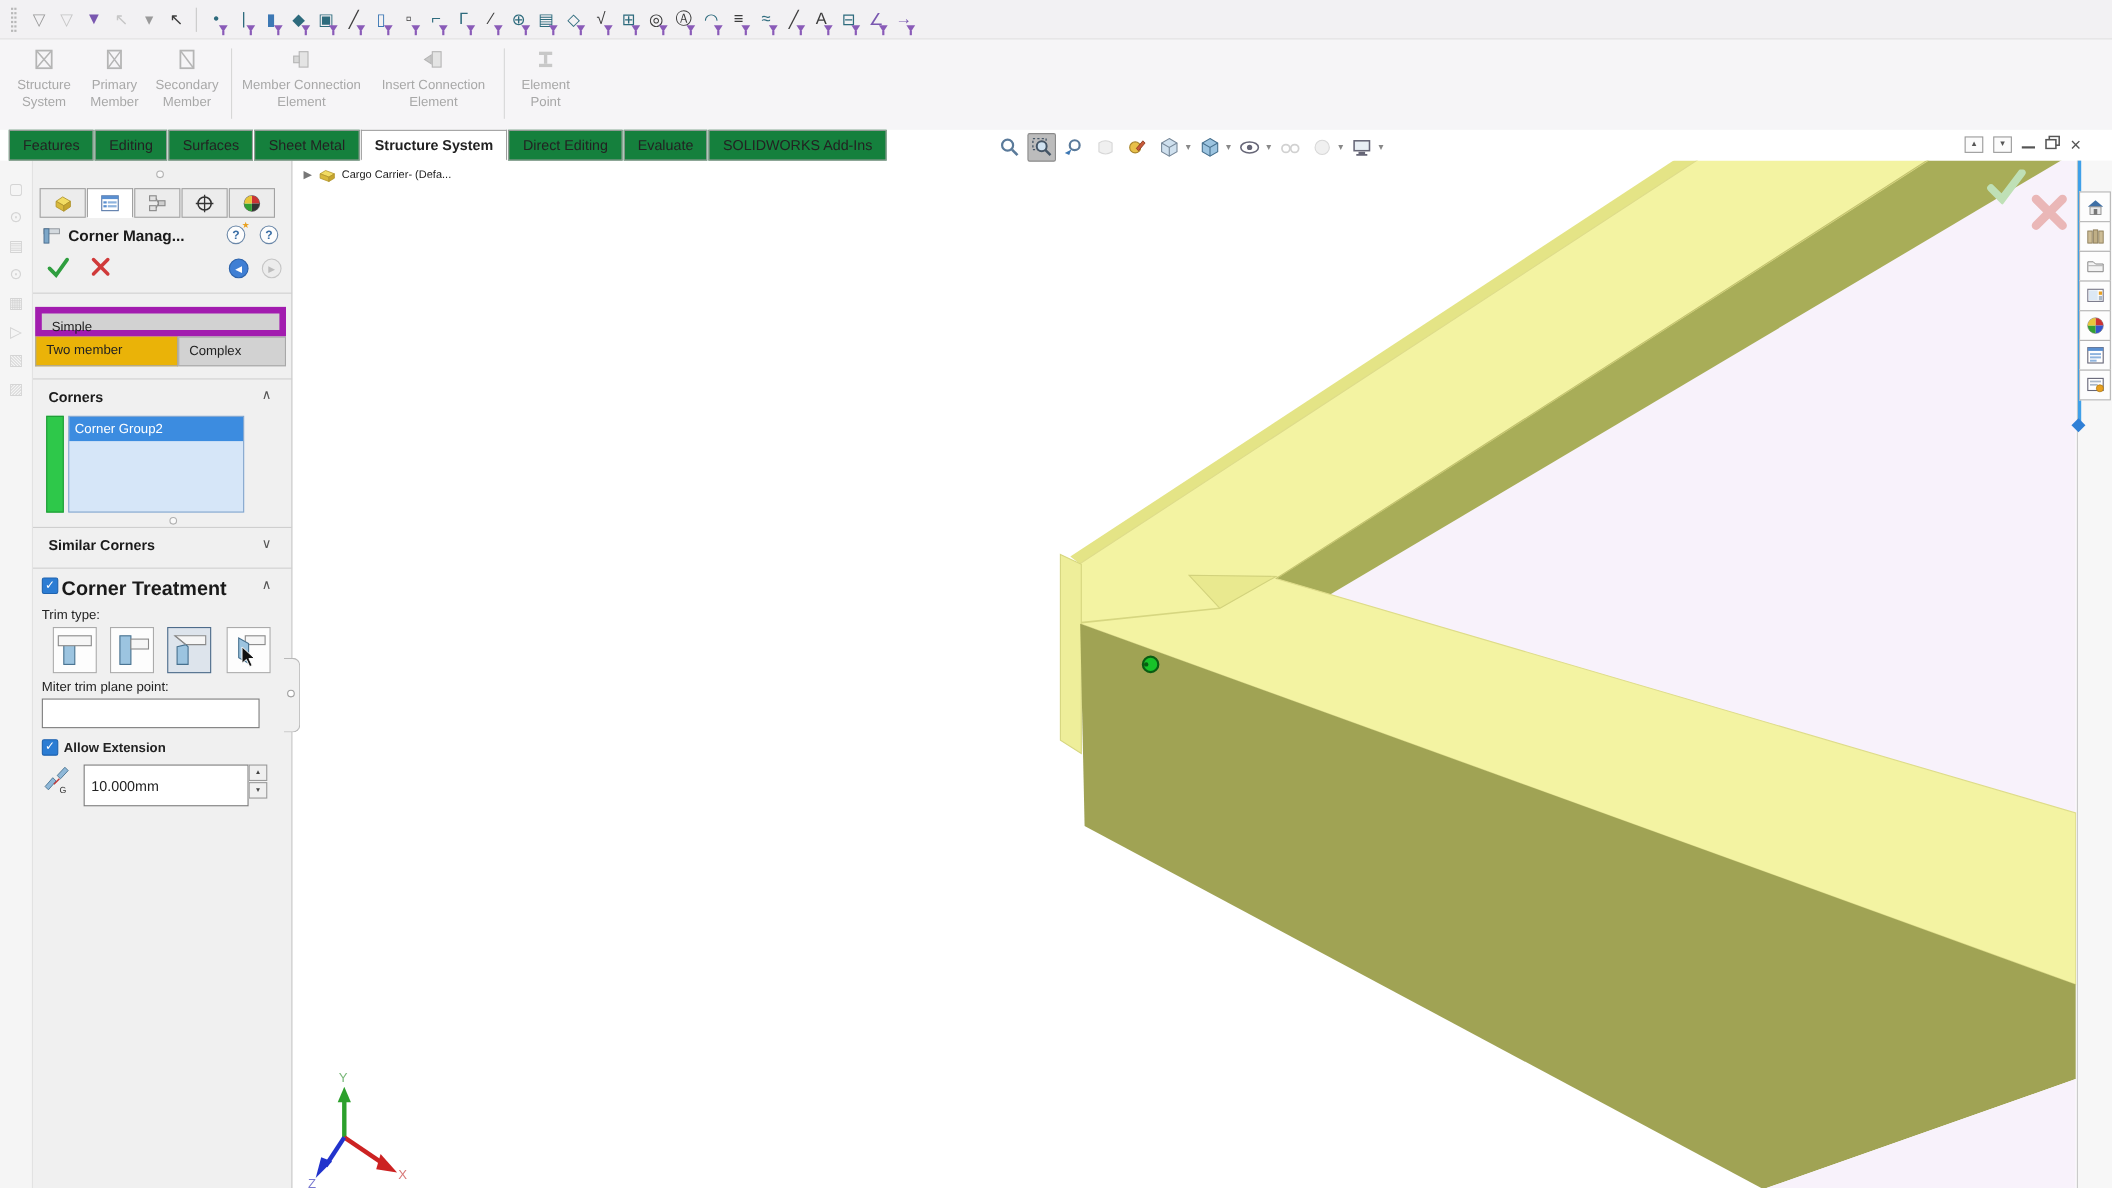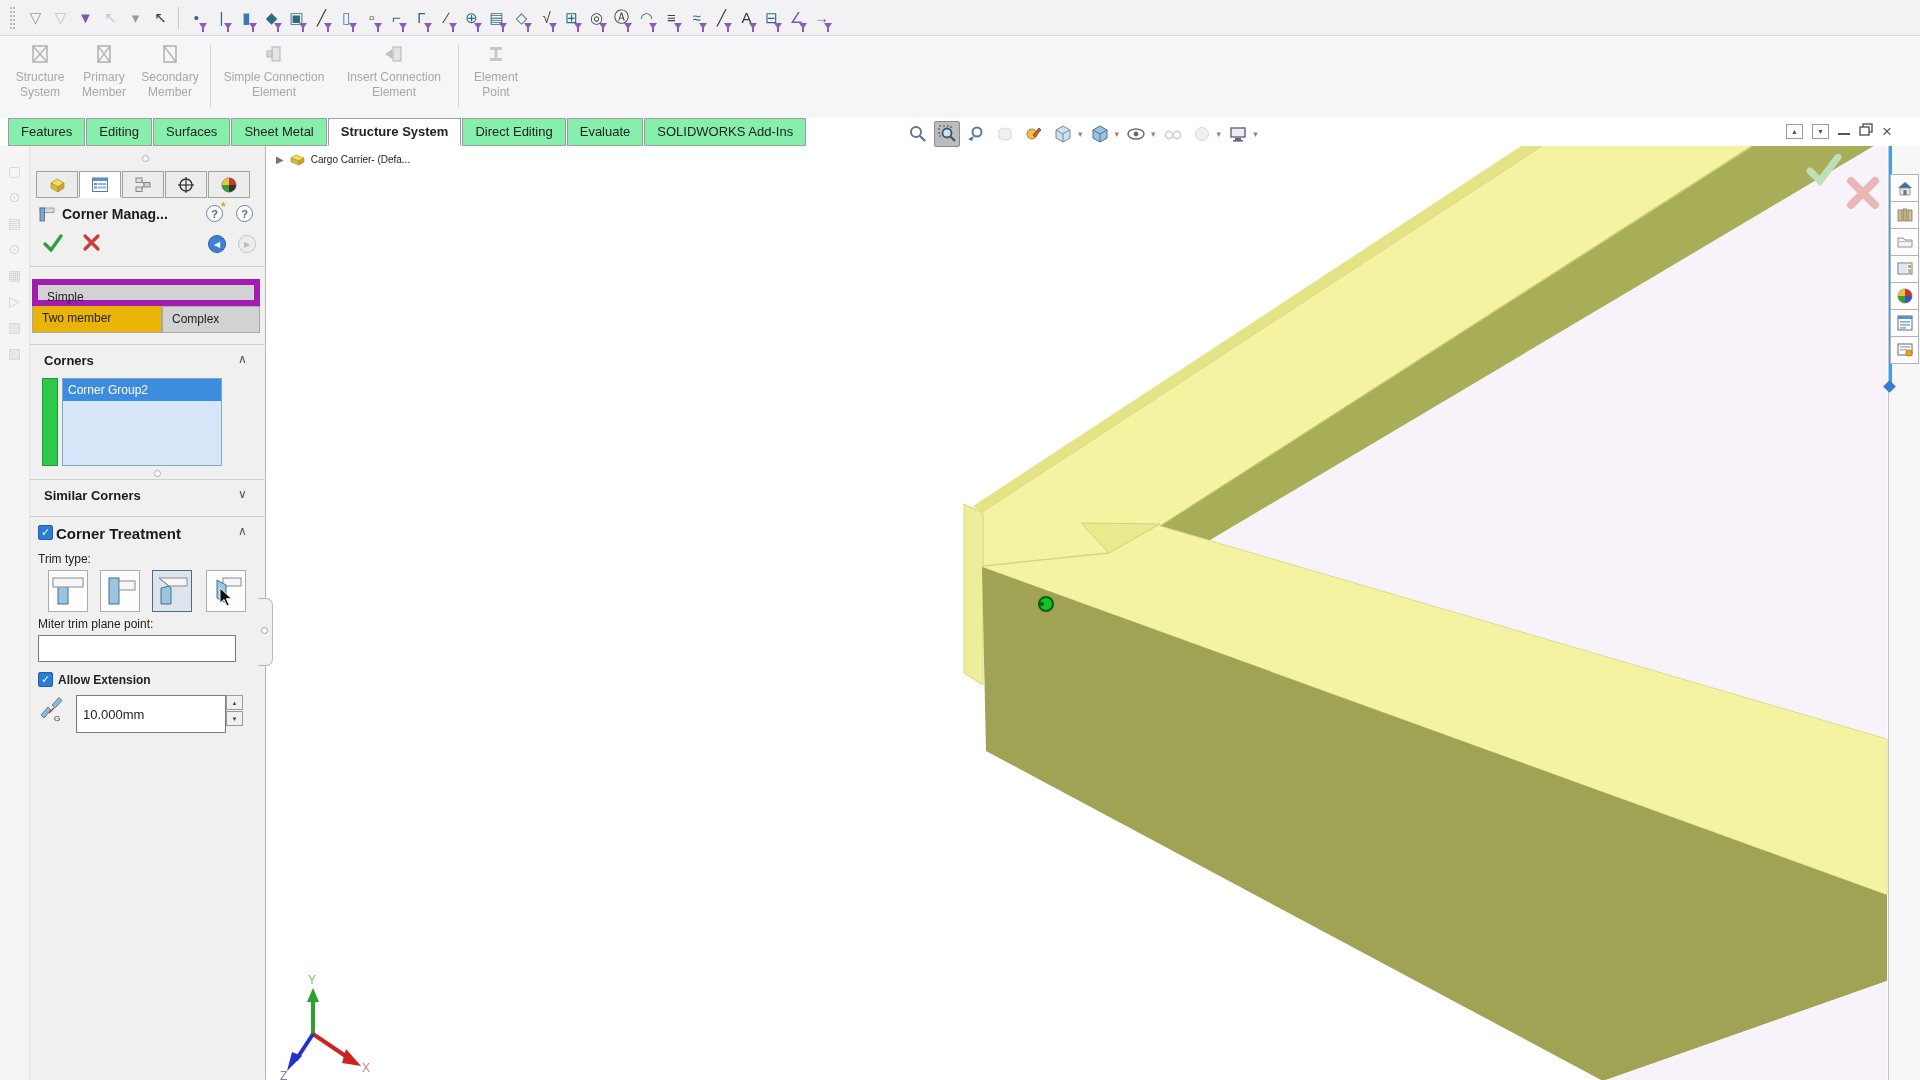--- a/index.html
+++ b/index.html
@@ -19,21 +19,21 @@
   .tsep { width:1px; height:22px; background:#c9c9c9; margin:0 5px; }
 
   
   .ribbon { position:absolute; left:0; top:36px; width:1920px; height:82px; background:#f6f5f7; }
   .rbtn { position:absolute; top:6px; text-align:center; color:#a8a8a8; font-size:12px; line-height:15px; }
   .rbtn .ric { display:block; height:26px; margin-bottom:2px; }
   .rsep { position:absolute; top:8px; width:1px; height:64px; background:#d7d7d7; }
 
   
   .tabbar { position:absolute; left:0; top:118px; height:28px; display:flex; padding-left:8px; z-index:5; }
-  .tab { height:28px; padding:0 12px; line-height:26px; font-size:13px; color:#222; background:#86efac; border:1px solid #9e9e9e; margin-right:1px; white-space:nowrap; }
+  .tab { height:28px; padding:0 12px; line-height:26px; font-size:13px; color:#222; background:#15803d; border:1px solid #9e9e9e; margin-right:1px; white-space:nowrap; }
   .tab.active { background:#fff; font-weight:bold; border-bottom-color:#fff; }
 
   
   .headsup { position:absolute; left:905px; top:120px; height:27px; display:flex; align-items:center; gap:3px; z-index:6; }
   .hicon { width:26px; height:26px; display:inline-flex; align-items:center; justify-content:center; border-radius:2px; }
   .hicon.pressed { background:#bcbcbc; border:1px solid #8a8a8a; }
   .hicon.dim { opacity:.38; }
   .hcaret { font-size:9px; color:#888; margin:0 1px 0 -1px; }
 
   
@@ -243,21 +243,21 @@
       <span>Member</span>
     </div>
     <div class="rsep" style="left:210px;"></div>
     <div class="rbtn" style="left:214px; width:120px;">
       <span class="ric">
         <svg width="24" height="24" viewBox="0 0 24 24">
             <rect x="10" y="5" width="8" height="14" fill="#e4e4e4" stroke="#b5b5b5"></rect>
             <rect x="5" y="9" width="5" height="6" fill="#d8d8d8" stroke="#b5b5b5"></rect>
           </svg>
       </span>
-      <span>Simple Connection</span><br>
+      <span>Member Connection</span><br>
       <span>Element</span>
     </div>
     <div class="rbtn" style="left:334px; width:120px;">
       <span class="ric">
         <svg width="24" height="24" viewBox="0 0 24 24">
             <rect x="11" y="5" width="8" height="14" fill="#e4e4e4" stroke="#b5b5b5"></rect>
             <path d="M4 12 L10 8 L10 16 Z" fill="#c8c8c8" stroke="#b5b5b5"></path>
           </svg>
       </span>
       <span>Insert Connection</span><br>
@@ -487,21 +487,21 @@
       <div class="corneritem sel">Corner Group2</div>
     </div>
     <div class="pm-handle" style="left:124px; top:324px;"></div>
 
     <div class="hline" style="top:333px;"></div>
     <div class="sechdr" style="top:342px;">Similar Corners</div>
     <span class="chev" style="top:341px;">∨</span>
 
     <div class="hline" style="top:370px;"></div>
     <span class="cb" style="left:8px; top:379px;">✓</span>
-    <div class="blbl" style="left:26px; top:379px; font-size:15px;">Corner Treatment</div>
+    <div class="blbl" style="left:26px; top:379px; font-size:18px;">Corner Treatment</div>
     <span class="chev" style="top:378px;">∧</span>
 
     <div class="lbl" style="left:8px; top:406px;">Trim type:</div>
 
     <span class="trimbtn" style="left:18px;">
       <svg width="34" height="30" viewBox="0 0 34 30">
           <rect x="7" y="10" width="10" height="18" fill="#9cc4e0" stroke="#46708e"></rect>
           <rect x="2" y="2" width="30" height="9" fill="#f6f6f6" stroke="#8a8a8a"></rect>
         </svg>
     </span>

